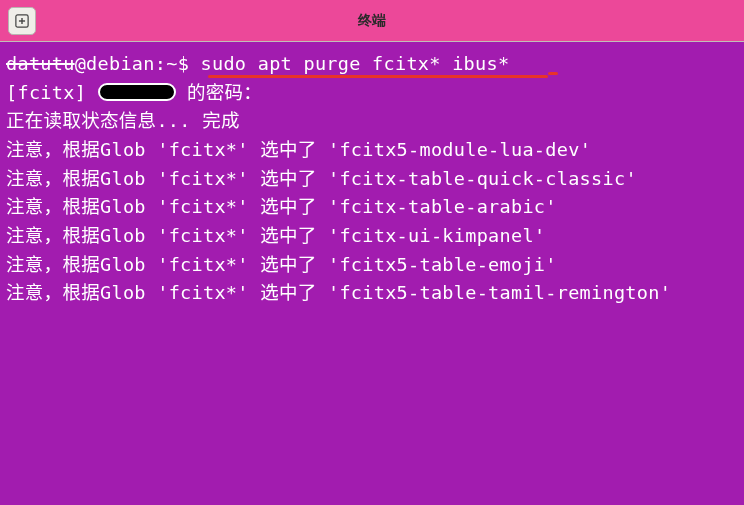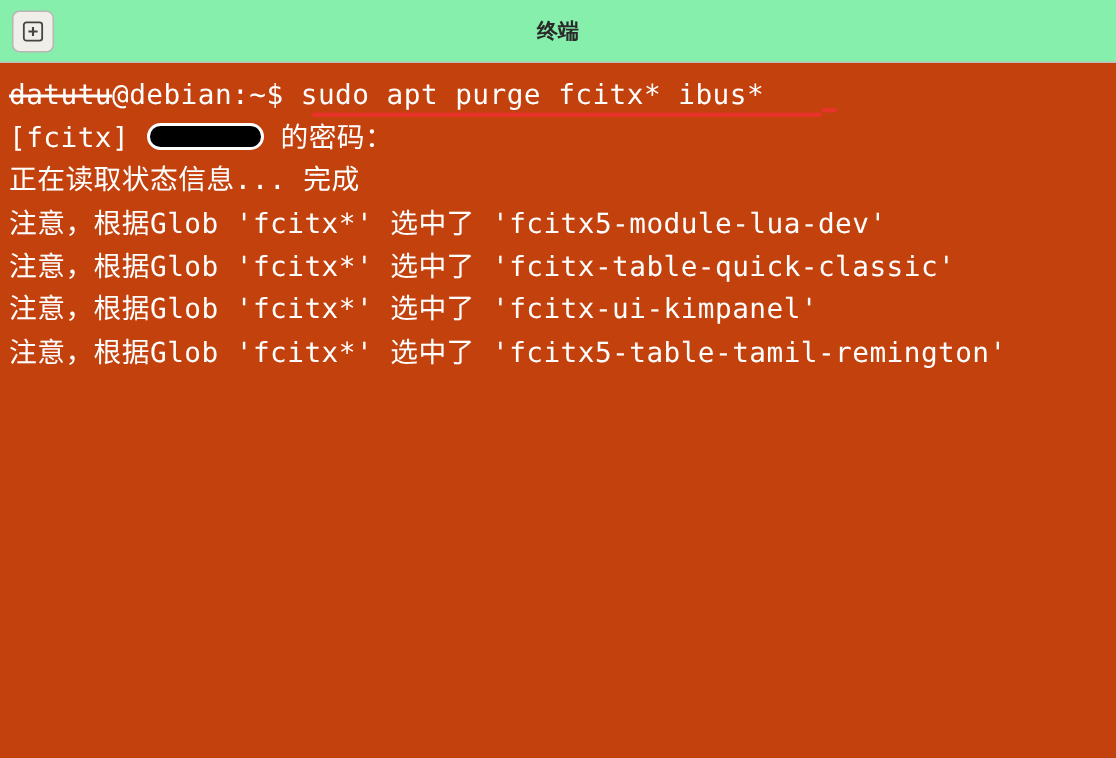--- a/index.html
+++ b/index.html
@@ -11,21 +11,21 @@
       overflow: hidden;
     }
     .window {
       width: 100%;
       height: 100%;
       display: flex;
       flex-direction: column;
     }
     .titlebar {
       height: 42px;
-      background: #86efac;
+      background: #ec4899;
       border-bottom: 1px solid #c0beb9;
       display: flex;
       align-items: center;
       padding: 0 8px;
       position: relative;
     }
     .titlebar-button {
       width: 28px;
       height: 28px;
       border: 1px solid #b8b6b1;
@@ -43,21 +43,21 @@
     .title {
       position: absolute;
       left: 50%;
       transform: translateX(-50%);
       font-size: 14px;
       font-weight: bold;
       color: #2a2a2a;
     }
     .terminal {
       flex: 1;
-      background: #c2410c;
+      background: #a21caf;
       color: #fff;
       font-family: "DejaVu Sans Mono", "Noto Sans Mono CJK SC", monospace;
       font-size: 18.5px;
       line-height: 1.55;
       padding: 8px 6px 6px 6px;
       overflow: hidden;
       position: relative;
       letter-spacing: 0.3px;
     }
     .line { white-space: pre; }
@@ -108,16 +108,18 @@
     <div class="underline-red u2"></div>
 
     <div class="line"><span class="prompt-user strike">datutu</span><span class="prompt-sep">@</span><span class="prompt-host">debian</span><span class="prompt-sep">:</span><span class="prompt-path">~</span><span class="prompt-dollar">$ </span><span class="cmd">sudo apt purge fcitx* ibus*</span></div>
 
     <div class="line"><span>[fcitx] </span><span class="redact"></span><span> 的密码：</span></div>
 
     <div class="line">正在读取状态信息... 完成</div>
 
     <div class="line"><span>注意，根据Glob 'fcitx*' 选中了 '</span><span>fcitx5-module-lua-dev</span><span>'</span></div>
     <div class="line"><span>注意，根据Glob 'fcitx*' 选中了 '</span><span>fcitx-table-quick-classic</span><span>'</span></div>
+    <div class="line"><span>注意，根据Glob 'fcitx*' 选中了 '</span><span>fcitx-table-arabic</span><span>'</span></div>
     <div class="line"><span>注意，根据Glob 'fcitx*' 选中了 '</span><span>fcitx-ui-kimpanel</span><span>'</span></div>
+    <div class="line"><span>注意，根据Glob 'fcitx*' 选中了 '</span><span>fcitx5-table-emoji</span><span>'</span></div>
     <div class="line"><span>注意，根据Glob 'fcitx*' 选中了 '</span><span>fcitx5-table-tamil-remington</span><span>'</span></div>
   </div>
 </div>
 
 </body></html>

